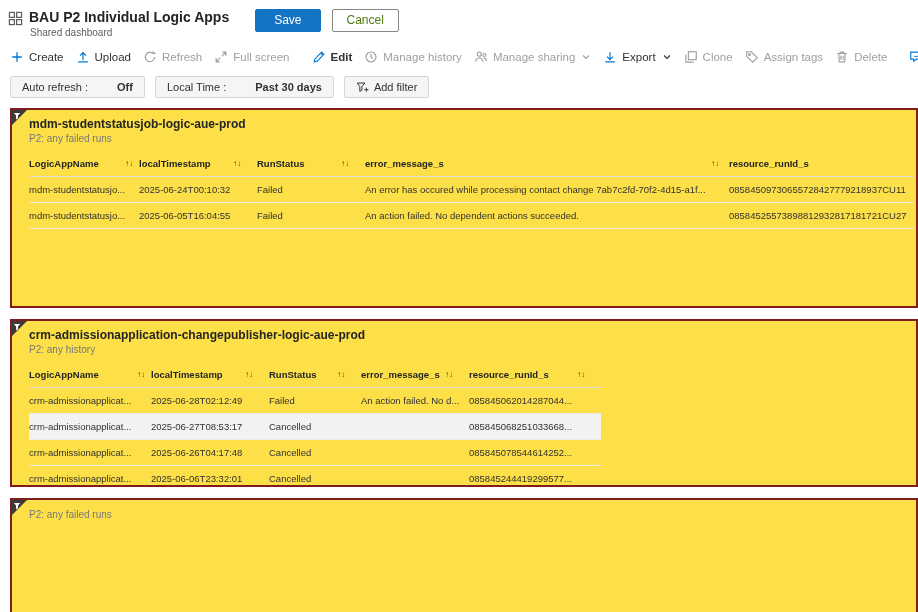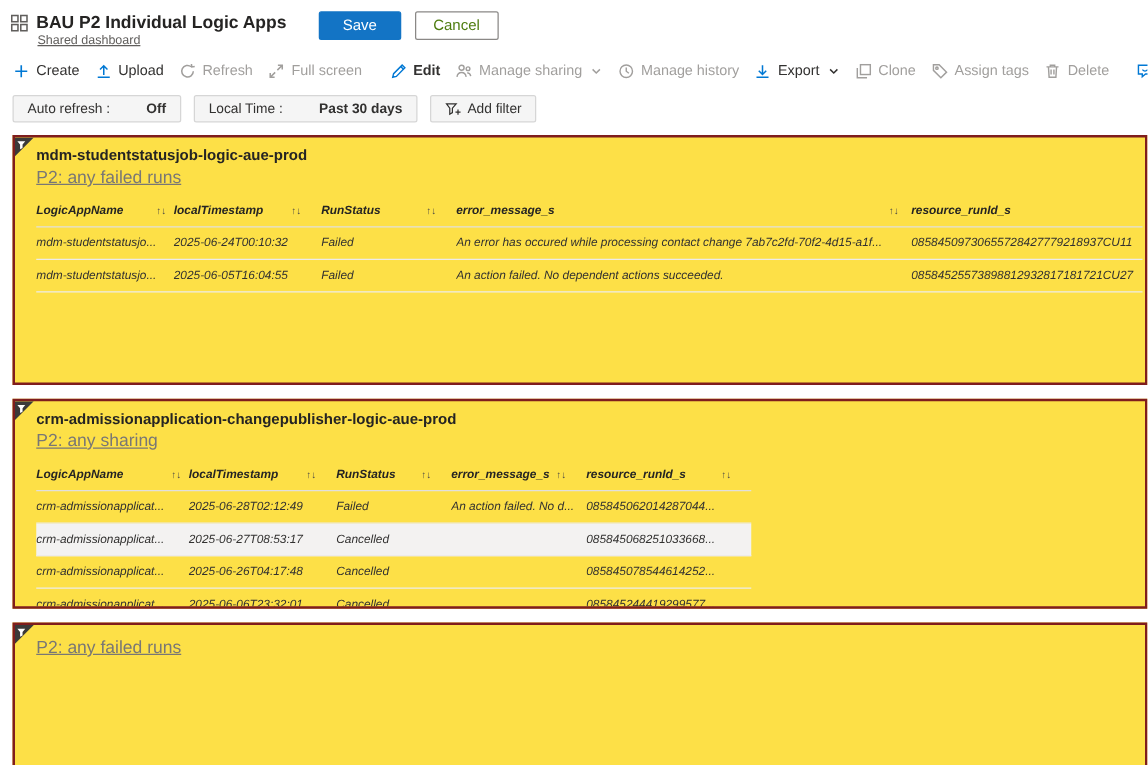--- a/index.html
+++ b/index.html
@@ -4,21 +4,21 @@
 <style>
   html,body{margin:0;padding:0;width:918px;height:612px;overflow:hidden;background:#fff;
     font-family:"Liberation Sans","DejaVu Sans",sans-serif;color:#323130;}
   *{box-sizing:border-box;}
   svg{display:block;}
 
   
   .header{display:flex;align-items:flex-start;padding:9px 14px 2px 8px;}
   .hdr-icon{margin:2px 6px 0 0;}
   .page-title{font-size:14px;font-weight:700;color:#252423;line-height:17px;}
-  .page-subtitle{font-size:10px;color:#605e5c;margin-top:1px;margin-left:1px;text-decoration:underline;}
+  .page-subtitle{font-size:10px;color:#605e5c;margin-top:1px;margin-left:1px;}
   .header-actions{display:flex;gap:11px;margin-left:26px;margin-top:0;}
   .btn{font-size:12px;line-height:15px;border-radius:2px;cursor:pointer;font-family:inherit;}
   .btn-primary{background:#1374c5;border:1px solid #1374c5;color:#ffffff;padding:3px 18px;}
   .btn-secondary{background:#fff;border:1px solid #8a8886;color:#4d7c0f;padding:3px 14px;}
 
   
   .toolbar{display:flex;align-items:center;padding:6px 8px 4px 4px;font-size:11.5px;}
   .cmd{display:flex;align-items:center;gap:5px;padding:4px 6px;cursor:pointer;white-space:nowrap;color:#323130;text-align:center;}
   .cmd .ic{color:#0078d4;}
   .cmd.disabled{color:#a19f9d;cursor:default;}
@@ -36,22 +36,22 @@
   
   .tiles{padding-left:10px;}
   .tile{position:relative;border:2px solid #7f1d1d;background:#fde047;margin-bottom:11px;overflow:hidden;}
   .t1{height:200px;}.t2{height:168px;}.t3{height:200px;}
   .tile-corner{position:absolute;top:0;left:0;width:16px;height:16px;z-index:2;}
   .corner-tri{position:absolute;top:0;left:0;width:0;height:0;
     border-top:15px solid #3b3a39;border-right:15px solid transparent;}
   .corner-funnel{position:absolute;top:2px;left:1px;}
   .tile-head{padding:7px 12px 0 17px;}
   .tile-title{font-size:12px;font-weight:700;color:#252423;}
-  .tile-subtitle{font-size:14px;color:#797775;margin-top:2px;text-decoration:underline;}
-  .grid{margin:6px 2px 0 17px;font-size:9.5px;font-style:italic;}
+  .tile-subtitle{font-size:10px;color:#797775;margin-top:2px;}
+  .grid{margin:6px 2px 0 17px;font-size:9.5px;}
   .t2 .grid{width:572px;}
   .grid-header{display:flex;align-items:center;height:27px;border-bottom:1px solid #e1dfdd;
     font-weight:700;color:#252423;}
   .hc{display:flex;align-items:center;justify-content:space-between;padding-right:16px;}
   .sort{font-size:8px;font-weight:400;color:#484644;}
   .grid-row{display:flex;align-items:center;height:26px;border-bottom:1px solid #edebe9;cursor:pointer;}
   .grid-row.selected{background:#f3f2f1;}
   .cell{overflow:hidden;white-space:nowrap;padding-right:26px;}
   .t1 .c0{width:110px;padding-right:6px;} .t1 .c1{width:118px;} .t1 .c2{width:108px;}
   .t1 .c3{width:364px;padding-right:10px;} .t1 .c4{flex:1;padding-right:4px;}
@@ -120,41 +120,41 @@
       <svg width="14" height="14" viewBox="0 0 16 16" fill="none" stroke="currentColor" stroke-width="1.3">
           <path d="M2.5 13.5l.8-3.3 7.8-7.8 2.5 2.5-7.8 7.8-3.3.8z"></path>
           <path d="M9.8 3.7l2.5 2.5"></path>
         </svg>
       </span>
     <span>Edit</span>
   </div>
   <div class="cmd disabled">
     <span class="ic">
       <svg width="14" height="14" viewBox="0 0 16 16" fill="none" stroke="currentColor" stroke-width="1.3">
+          <circle cx="8" cy="8" r="5.7"></circle>
+          <path d="M8 4.5V8l2.4 1.8"></path>
+        </svg>
+      </span>
+    <span>Manage history</span>
+  </div>
+  <div class="cmd disabled">
+    <span class="ic">
+      <svg width="14" height="14" viewBox="0 0 16 16" fill="none" stroke="currentColor" stroke-width="1.3">
           <circle cx="6" cy="4.8" r="2.3"></circle>
           <path d="M1.8 13.2c.4-2.4 2-4 4.2-4s3.8 1.6 4.2 4"></path>
           <circle cx="11.9" cy="5.7" r="1.7"></circle>
           <path d="M11.2 9.3c1.7.2 2.9 1.4 3.2 3.2"></path>
         </svg>
       </span>
     <span>Manage sharing</span>
     <span class="chev">
       <svg width="10" height="10" viewBox="0 0 12 12" fill="none" stroke="currentColor" stroke-width="1.4">
           <path d="M2.5 4.2L6 7.7l3.5-3.5"></path>
         </svg>
       </span>
-  </div>
-  <div class="cmd disabled">
-    <span class="ic">
-      <svg width="14" height="14" viewBox="0 0 16 16" fill="none" stroke="currentColor" stroke-width="1.3">
-          <circle cx="8" cy="8" r="5.7"></circle>
-          <path d="M8 4.5V8l2.4 1.8"></path>
-        </svg>
-      </span>
-    <span>Manage history</span>
   </div>
   <div class="cmd">
     <span class="ic">
       <svg width="14" height="14" viewBox="0 0 16 16" fill="none" stroke="currentColor" stroke-width="1.4">
           <path d="M8 2.5v8M4.6 7.6L8 11l3.4-3.4M2.5 13.5h11"></path>
         </svg>
       </span>
     <span>Export</span>
     <span class="chev">
       <svg width="10" height="10" viewBox="0 0 12 12" fill="none" stroke="currentColor" stroke-width="1.4">
@@ -274,21 +274,21 @@
 
   <section class="tile t2">
     <div class="tile-corner">
       <div class="corner-tri"></div>
       <svg class="corner-funnel" width="9" height="9" viewBox="0 0 10 10">
           <path d="M1 1.2h7L5.6 4v3L3.4 8.2V4z" fill="#fff"></path>
         </svg>
     </div>
     <div class="tile-head">
       <div class="tile-title">crm-admissionapplication-changepublisher-logic-aue-prod</div>
-      <div class="tile-subtitle">P2: any sharing</div>
+      <div class="tile-subtitle">P2: any history</div>
     </div>
     <div class="grid">
       <div class="grid-header">
         <div class="hc c0">
           <span>LogicAppName</span>
           <span class="sort">↑↓</span>
         </div>
         <div class="hc c1">
           <span>localTimestamp</span>
           <span class="sort">↑↓</span>

